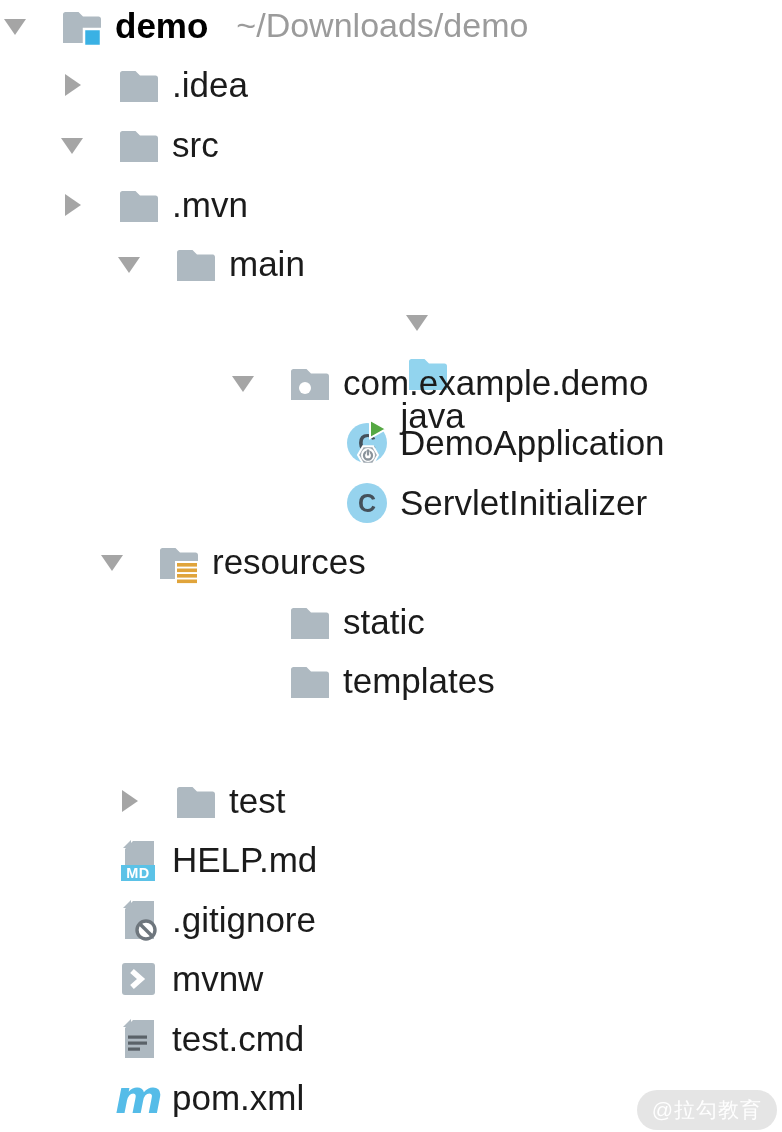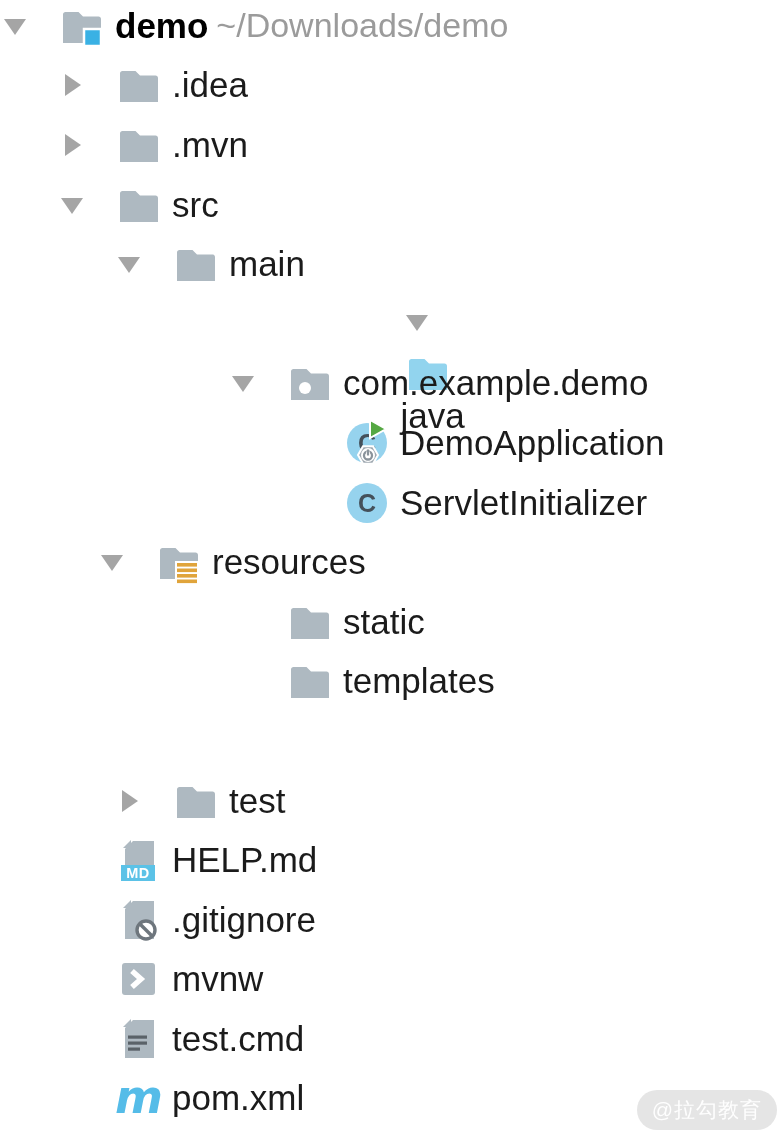--- a/index.html
+++ b/index.html
@@ -9,21 +9,21 @@
   }
   #tree { position:absolute; top:-4px; left:0; width:782px; }
   .row { height:59.6px; display:flex; align-items:center; white-space:nowrap; }
   .arrow { width:56px; flex:0 0 56px; display:flex; align-items:center; }
   .arrow svg { display:block; }
   .icon { width:46px; height:46px; flex:0 0 46px; margin-right:10px;
           display:flex; align-items:center; justify-content:center; overflow:visible; }
   .icon svg { display:block; overflow:visible; }
   .label { font-size:35px; color:#1b1b1b; }
   .label.bold { font-weight:bold; color:#000; }
-  .path { font-size:34px; color:#9b9b9b; margin-left:8px; }
+  .path { font-size:34px; color:#9b9b9b; margin-left:28px; }
   #watermark {
     position:absolute; right:5px; bottom:2px;
     background:rgba(222,222,222,0.78); color:rgba(255,255,255,0.96);
     font-size:21px; padding:6px 15px; border-radius:20px; letter-spacing:1px;
   }
 </style>
 </head>
 <body>
 
 <div id="tree">
@@ -51,42 +51,42 @@
       <span class="icon">
         <svg width="46" height="46" viewBox="0 0 46 46">
           <path d="M4 40 V11.5 C4 10 5 9 6.5 9 H19.5 L24 13.5 H39.5 C41 13.5 42 14.5 42 16 V40 Z" fill="#AEB9C1"></path>
         </svg>
       </span>
       <span class="label">.idea</span>
     </div>
     <div class="row" style="padding-left: 60px;">
       <span class="arrow">
         <svg width="24" height="24" viewBox="0 0 24 24">
+          <polygon points="1,5 23,5 12,21" fill="#A5A5A5"></polygon>
+        </svg>
+      </span>
+      <span class="icon">
+        <svg width="46" height="46" viewBox="0 0 46 46">
+          <path d="M4 40 V11.5 C4 10 5 9 6.5 9 H19.5 L24 13.5 H39.5 C41 13.5 42 14.5 42 16 V40 Z" fill="#AEB9C1"></path>
+        </svg>
+      </span>
+      <span class="label">src</span>
+    </div>
+    <div class="row" style="padding-left: 60px;">
+      <span class="arrow">
+        <svg width="24" height="24" viewBox="0 0 24 24">
           <polygon points="5,1 21,12 5,23" fill="#A5A5A5"></polygon>
         </svg>
       </span>
       <span class="icon">
         <svg width="46" height="46" viewBox="0 0 46 46">
           <path d="M4 40 V11.5 C4 10 5 9 6.5 9 H19.5 L24 13.5 H39.5 C41 13.5 42 14.5 42 16 V40 Z" fill="#AEB9C1"></path>
         </svg>
       </span>
       <span class="label">.mvn</span>
-    </div>
-    <div class="row" style="padding-left: 60px;">
-      <span class="arrow">
-        <svg width="24" height="24" viewBox="0 0 24 24">
-          <polygon points="1,5 23,5 12,21" fill="#A5A5A5"></polygon>
-        </svg>
-      </span>
-      <span class="icon">
-        <svg width="46" height="46" viewBox="0 0 46 46">
-          <path d="M4 40 V11.5 C4 10 5 9 6.5 9 H19.5 L24 13.5 H39.5 C41 13.5 42 14.5 42 16 V40 Z" fill="#AEB9C1"></path>
-        </svg>
-      </span>
-      <span class="label">src</span>
     </div>
     <div class="row" style="padding-left: 117px;">
       <span class="arrow">
         <svg width="24" height="24" viewBox="0 0 24 24">
           <polygon points="1,5 23,5 12,21" fill="#A5A5A5"></polygon>
         </svg>
       </span>
       <span class="icon">
         <svg width="46" height="46" viewBox="0 0 46 46">
           <path d="M4 40 V11.5 C4 10 5 9 6.5 9 H19.5 L24 13.5 H39.5 C41 13.5 42 14.5 42 16 V40 Z" fill="#AEB9C1"></path>

